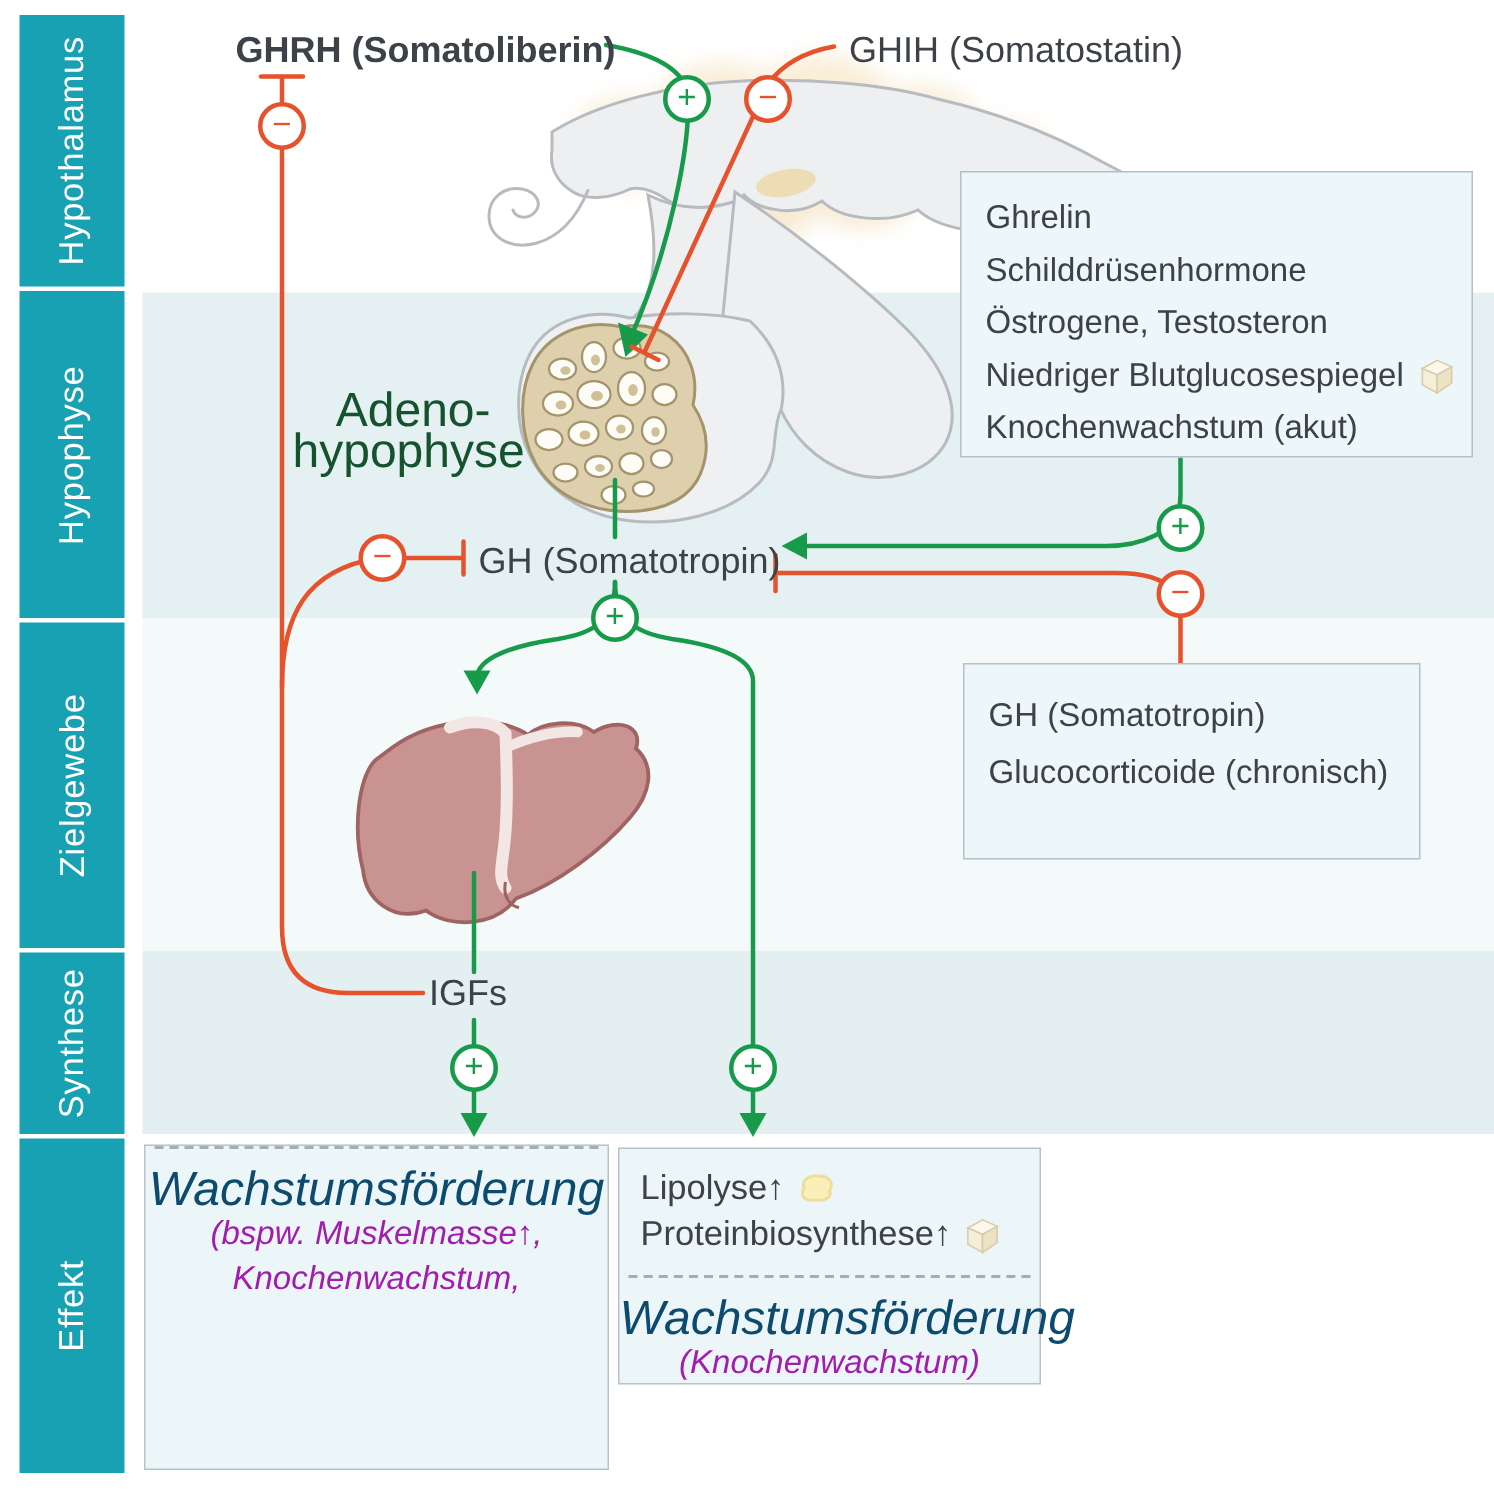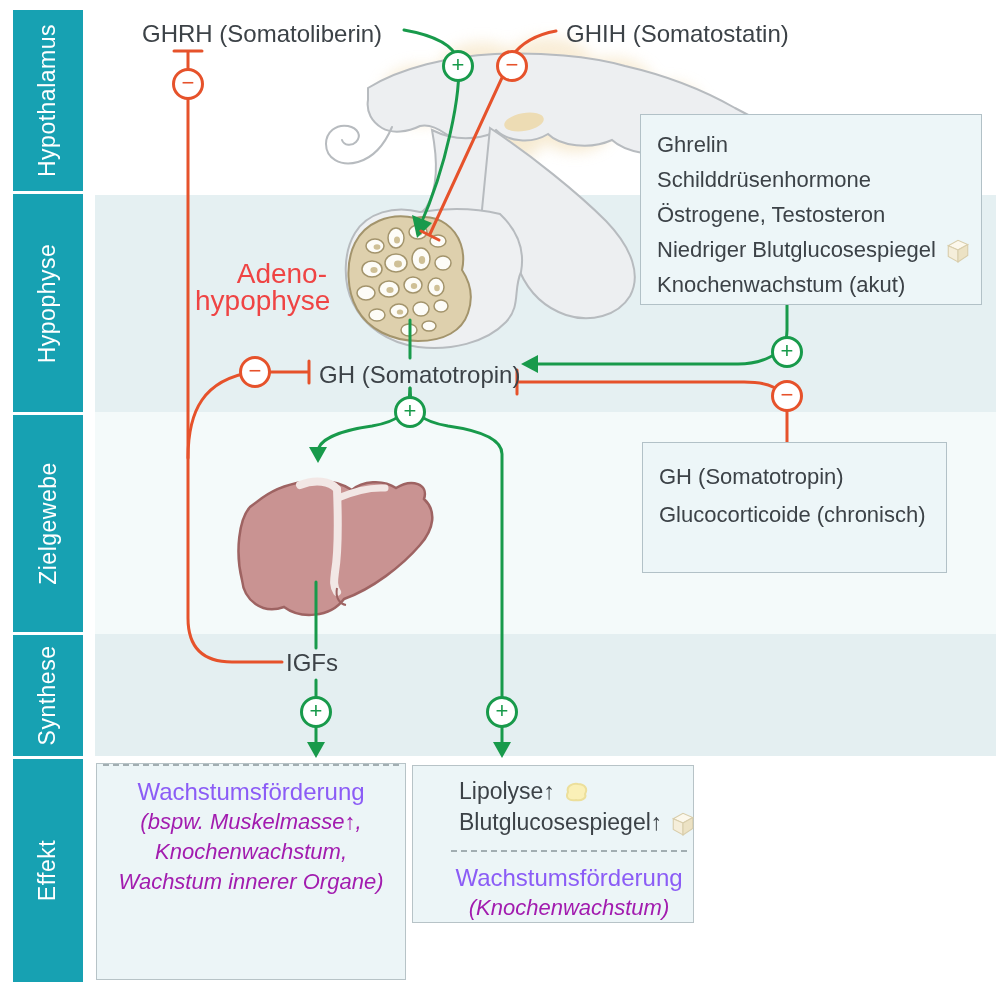--- a/index.html
+++ b/index.html
@@ -12,45 +12,45 @@
   #art{position:absolute;left:0;top:0;z-index:1;}
   
   .ss{position:absolute;left:13px;width:70px;background:#17a1b2;display:flex;
       align-items:center;justify-content:center;z-index:2;}
   .ss span{transform:rotate(-90deg);white-space:nowrap;color:#fff;font-size:23px;letter-spacing:.5px;}
   .ss1{top:10px;height:181px;}  .ss2{top:194px;height:218px;}
   .ss3{top:415px;height:217px;} .ss4{top:635px;height:121px;}
   .ss5{top:759px;height:223px;}
   
   .lbl{position:absolute;z-index:2;font-size:24px;color:#3c4247;white-space:nowrap;}
-  .lbl-ghrh{left:142px;top:20px;}
+  .lbl-ghrh{left:157px;top:20px;font-weight:bold;}
   .lbl-ghih{left:566px;top:20px;}
   .lbl-gh{left:319px;top:361px;}
   .lbl-igfs{left:286px;top:649px;}
-  .lbl-adeno{left:195px;top:260px;width:132px;text-align:right;color:#ef4444;
-             line-height:27px;font-size:28px;white-space:normal;}
+  .lbl-adeno{left:195px;top:260px;width:132px;text-align:right;color:#14532d;
+             line-height:27px;font-size:32px;white-space:normal;}
   
   .ibox{position:absolute;z-index:2;background:#edf6f8;border:1.5px solid #b2c1c7;
         box-sizing:border-box;font-size:22px;}
   .ibox .row{display:flex;align-items:flex-end;gap:9px;padding-left:16px;}
   .box-stim{left:640px;top:114px;width:342px;height:191px;padding-top:8px;}
   .box-stim .row{height:35px;}
   .box-inhib{left:642px;top:442px;width:305px;height:131px;padding-top:9px;}
   .box-inhib .row{height:38px;}
   .ebox{position:absolute;z-index:2;background:#ecf5f7;border:1.5px solid #b7c3c7;
         box-sizing:border-box;font-size:24px;text-align:center;}
   .ebox-left{left:96px;top:763px;width:310px;height:217px;}
-  .ebox-right{left:412px;top:765px;width:282px;height:158px;padding-left:32px;}
+  .ebox-right{left:412px;top:765px;width:282px;height:158px;}
   .e-top-center{display:flex;align-items:center;justify-content:center;}
   .ebox-left .e-top{height:76px;}
   .ebox-right .e-top{height:74px;padding:10px 0 0 14px;text-align:left;font-size:23px;}
   .ebox-right .e-top .row{display:flex;align-items:center;gap:8px;height:31px;}
   .e-div{border-top:2px dashed #a2aeb2;margin:0 6px;}
   .e-bottom{padding-top:11px;}
-  .e-title{font-size:24px;color:#8b5cf6;line-height:30px;}
+  .e-title{font-size:32px;color:#0c4a6e;line-height:30px;font-style:italic;}
   .e-detail{font-style:italic;color:#a21caf;font-size:22px;line-height:30px;}
   
   .sign{position:absolute;z-index:3;width:32px;height:32px;border-radius:50%;background:#fff;
         box-sizing:border-box;display:flex;align-items:center;justify-content:center;
         font-size:22px;line-height:1;padding-bottom:2px;}
   .sign.plus{border:3px solid #189a4b;color:#189a4b;}
   .sign.minus{border:3px solid #e6522b;color:#e6522b;}
   .icon{display:inline-flex;flex:0 0 auto;}
 </style>
 </head>
@@ -241,36 +241,35 @@
         <span>Glucocorticoide (chronisch)</span>
       </div>
   </div>
 
   <div class="ebox ebox-left">
     <div class="e-div"></div>
     <div class="e-bottom">
       <div class="e-title">Wachstumsförderung</div>
       <div class="e-detail">(bspw. Muskelmasse↑,</div>
       <div class="e-detail">Knochenwachstum,</div>
-      <div class="e-detail">Wachstum innerer Organe)</div>
     </div>
   </div>
 
   <div class="ebox ebox-right">
     <div class="e-top">
       <div class="row">
         <span>Lipolyse↑</span>
         <span class="icon">
             <svg width="26" height="22" viewBox="0 0 26 22">
               <path d="M5,11 C3,5 10,2 15,3 C22,3 25,8 22,13 C24,17 19,20 13,19 C6,20 2,17 5,11 Z" fill="#faf0b7" stroke="#ecdf9b" stroke-width="2"></path>
             </svg>
           </span>
         </div>
       <div class="row">
-        <span>Blutglucosespiegel↑</span>
+        <span>Proteinbiosynthese↑</span>
         <span class="icon">
             <svg width="26" height="26" viewBox="0 0 24 24">
               <polygon points="3,8 12,3 21,7 12,12" fill="#fcf8ec" stroke="#d8cdab"></polygon>
               <polygon points="3,8 12,12 12,23 3,18" fill="#f5eeda" stroke="#d8cdab"></polygon>
               <polygon points="12,12 21,7 21,17 12,23" fill="#ece2c4" stroke="#d8cdab"></polygon>
             </svg>
           </span>
         </div>
     </div>
     <div class="e-div"></div>

